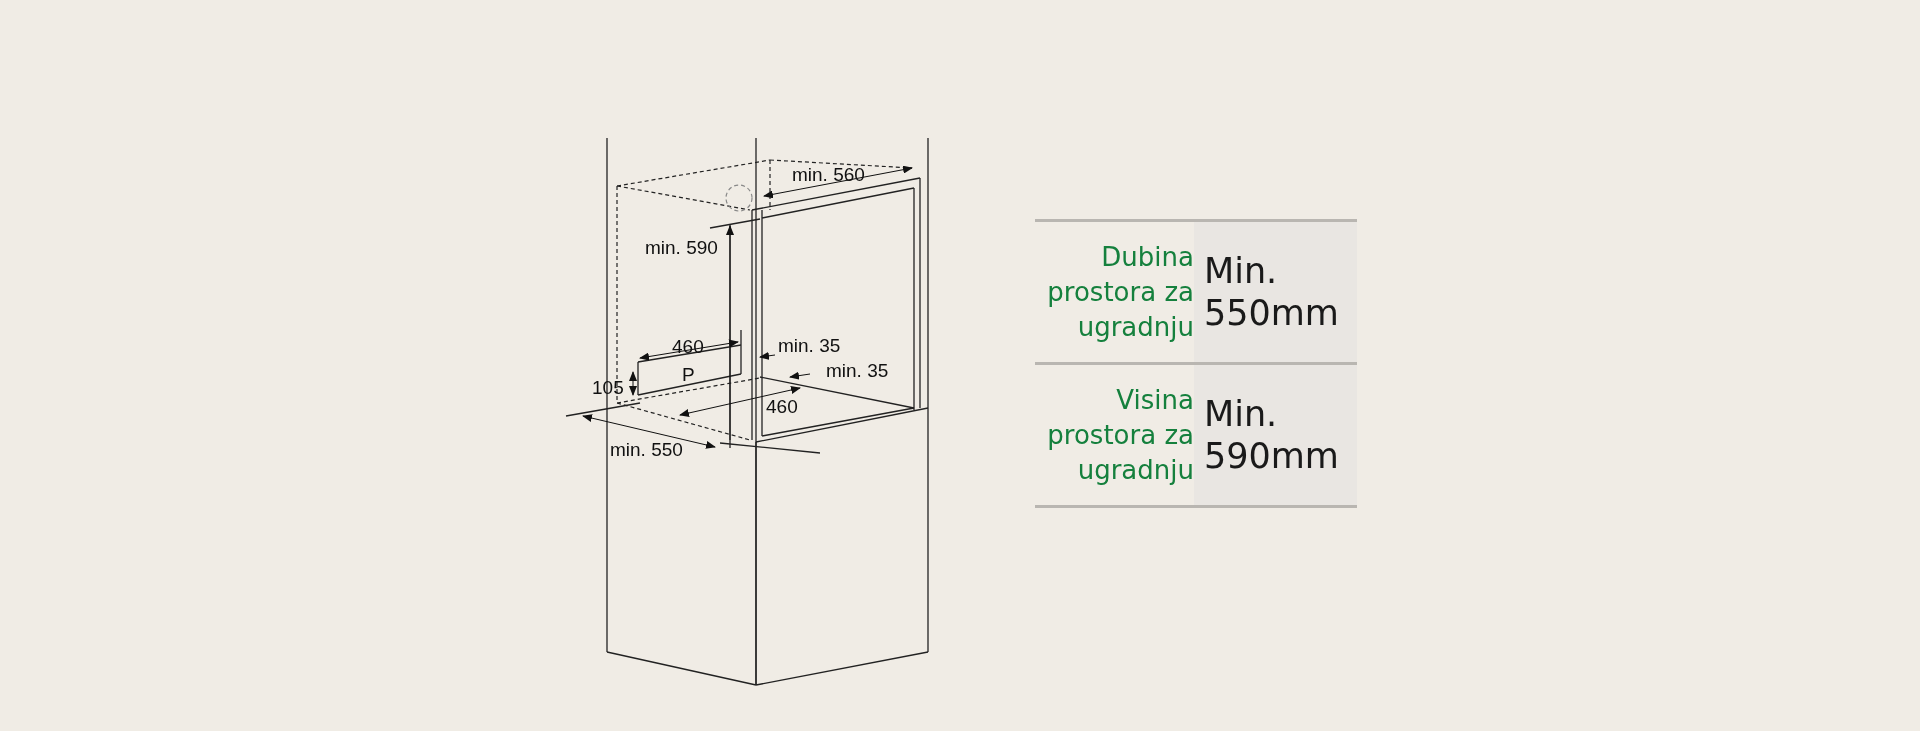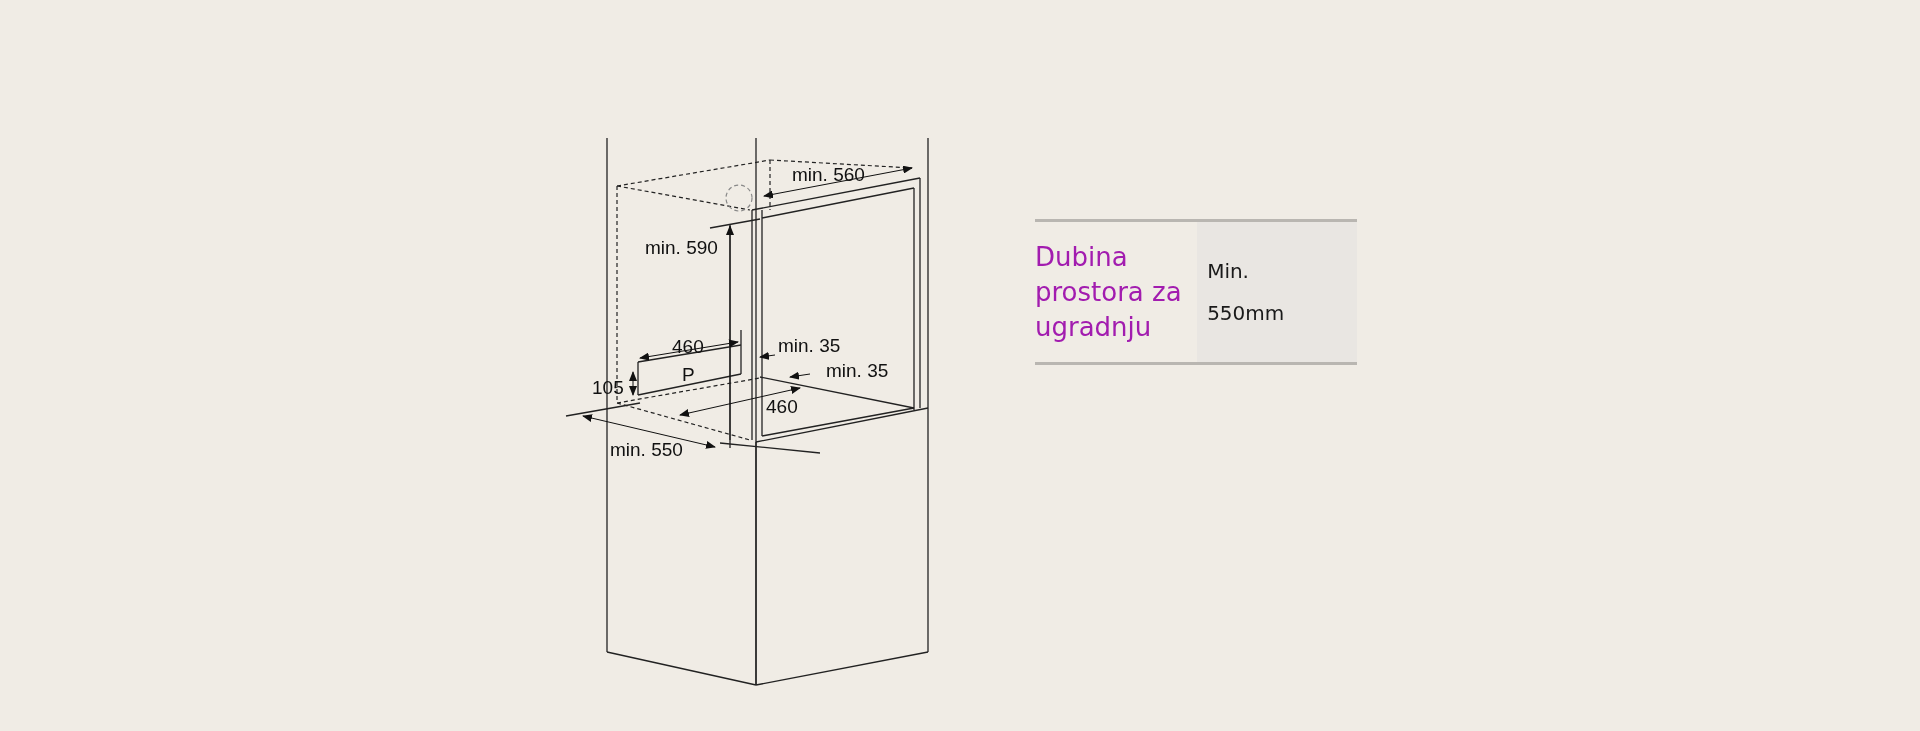--- a/index.html
+++ b/index.html
@@ -3,22 +3,22 @@
 <meta charset="utf-8">
 <style>
   html, body { margin:0; padding:0; }
   body { width:1920px; height:731px; background:#f0ece5; position:relative; overflow:hidden; font-family:"DejaVu Sans", sans-serif; }
   #diagram { position:absolute; left:0; top:0; width:1920px; height:731px; }
   .lbl { font-family:"Liberation Sans", sans-serif; font-size:19px; fill:#111; }
   table.spec { position:absolute; left:1035px; top:219px; width:322px; border-collapse:collapse; }
   table.spec td { padding:0; vertical-align:middle; }
   table.spec tr { border-top:3px solid #b9b6b1; }
   table.spec tr:last-child { border-bottom:3px solid #b9b6b1; }
-  .c1 { width:166px; height:140px; text-align:left; font-size:26px; line-height:35px; color:#a21caf; background:#f0ece5; }
-  .c2 { width:156px; height:140px; text-align:left; padding-left:10px !important; font-size:20px; line-height:42px; color:#1a1a1a; background:#e9e6e2; }
+  .c1 { width:166px; height:140px; text-align:right; font-size:26px; line-height:35px; color:#15803d; background:#f0ece5; }
+  .c2 { width:156px; height:140px; text-align:left; padding-left:10px !important; font-size:35px; line-height:42px; color:#1a1a1a; background:#e9e6e2; }
 </style>
 </head>
 <body>
 
 <svg id="diagram" viewBox="0 0 1920 731">
   <defs>
     <marker id="ar" markerWidth="10" markerHeight="8" refX="9" refY="4" orient="auto-start-reverse">
       <path d="M0,0 L10,4 L0,8 Z" fill="#111"></path>
     </marker>
   </defs>
@@ -83,14 +83,18 @@
   <text class="lbl" x="766" y="413">460</text>
   <text class="lbl" x="610" y="456">min. 550</text>
 </svg>
 
 <table class="spec">
   <tbody>
       <tr>
     <td class="c1">Dubina prostora za ugradnju</td>
     <td class="c2"><span>Min.</span><br><span>550mm</span></td>
   </tr>
+  <tr>
+    <td class="c1">Visina prostora za ugradnju</td>
+    <td class="c2"><span>Min.</span><br><span>590mm</span></td>
+  </tr>
 </tbody>
   </table>
 
 </body></html>

